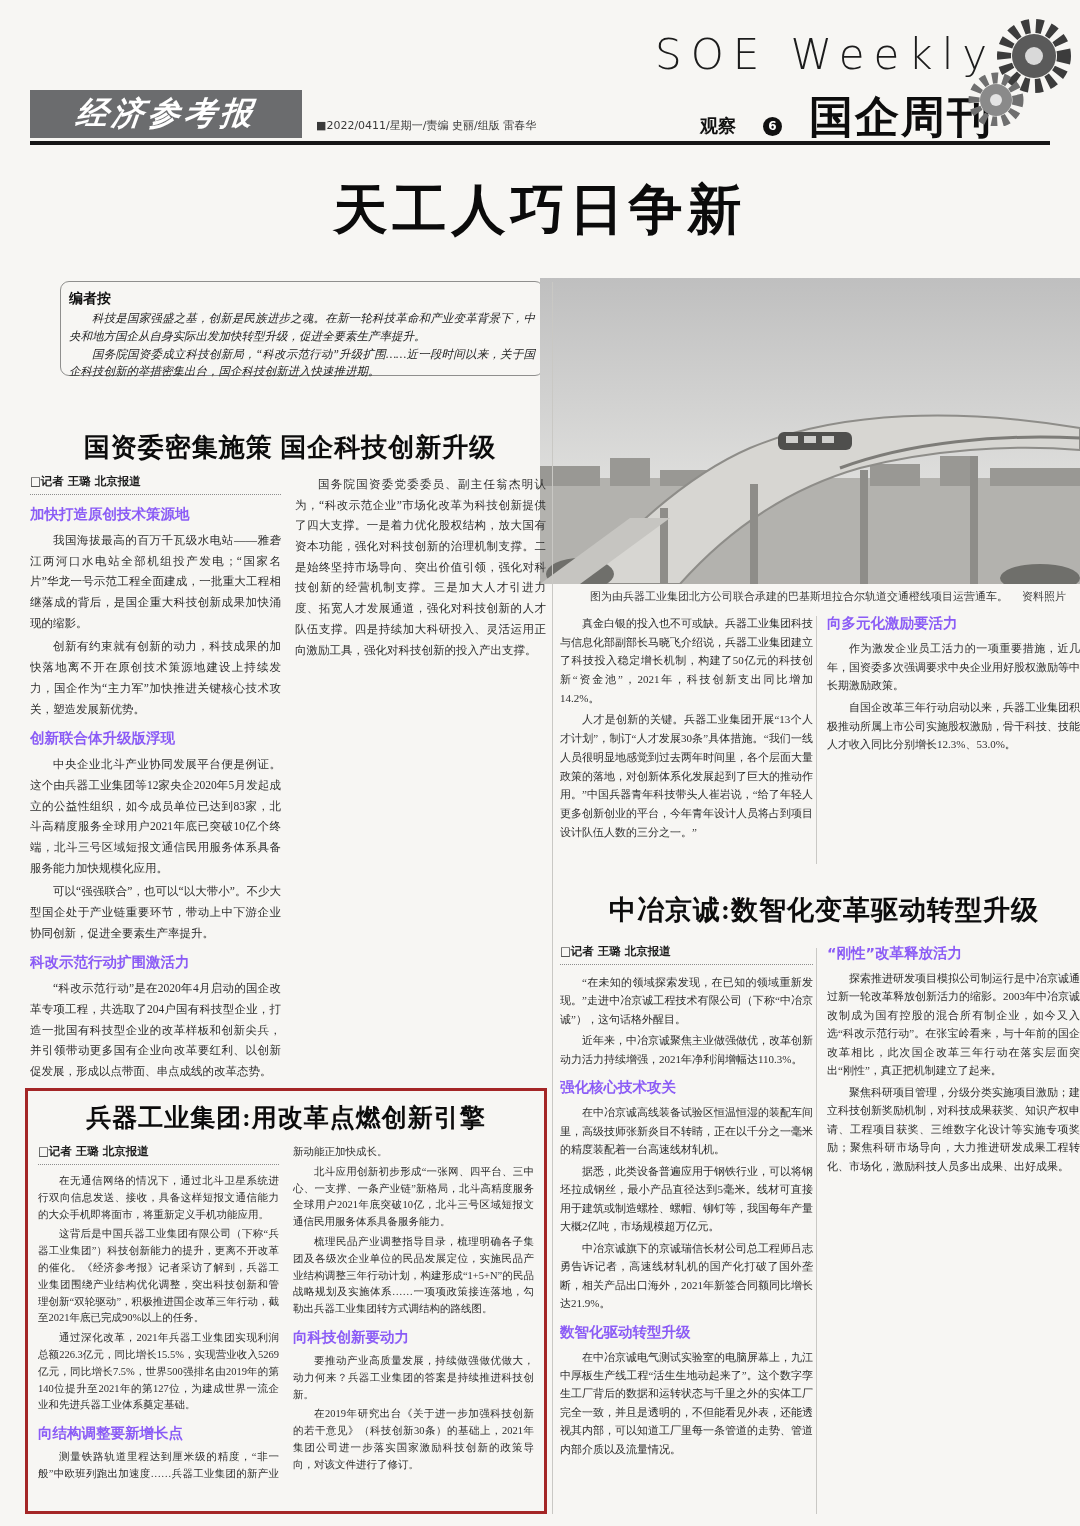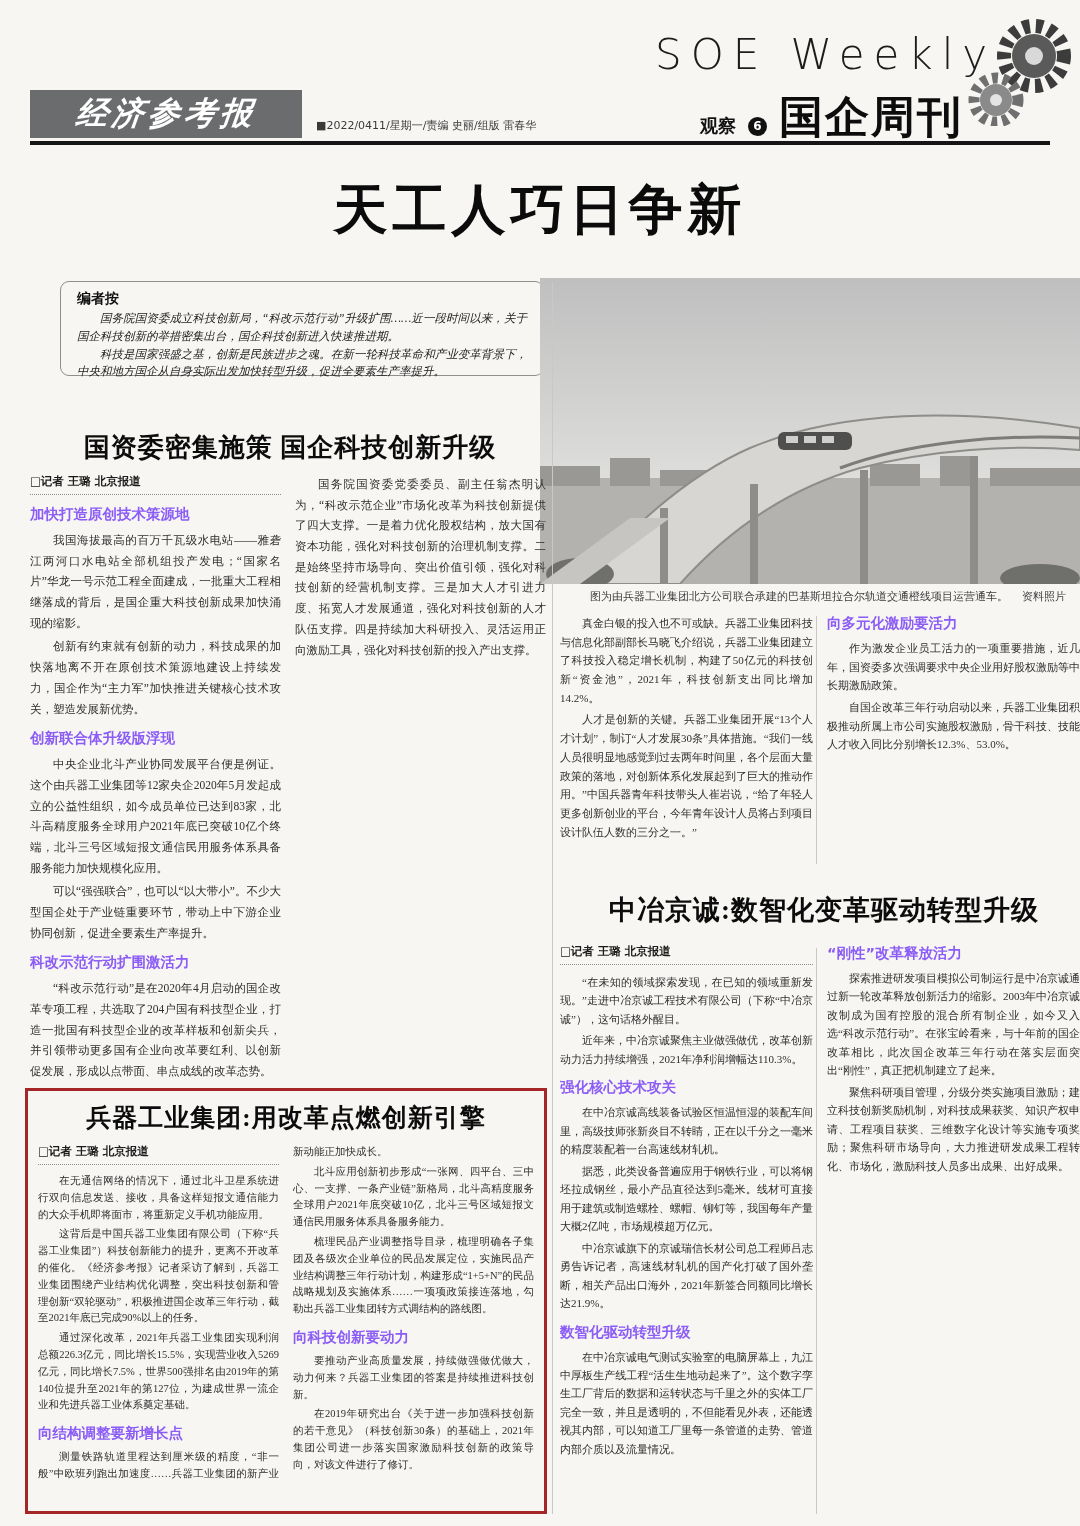--- a/index.html
+++ b/index.html
@@ -8,35 +8,35 @@
   
   .logo-block{position:absolute;left:30px;top:90px;width:272px;height:48px;background:#6b6c6e;
               display:flex;align-items:center;justify-content:center;}
   .logo-text{color:#fff;font-size:32px;font-weight:bold;font-style:italic;
              font-family:"DejaVu Serif",serif;letter-spacing:4px;transform:skewX(-6deg);}
   .dateline{position:absolute;left:316px;top:118px;font-size:11px;color:#3a3a3a;
             font-family:"DejaVu Sans",sans-serif;}
   .mast-rule{position:absolute;left:30px;top:141px;width:1020px;height:4px;background:#161616;}
   .soe-en{position:absolute;left:655px;top:30px;width:330px;font-size:42px;font-weight:300;
           letter-spacing:9px;color:#1c1c1c;font-family:"DejaVu Sans",sans-serif;white-space:nowrap;}
-  .soe-row{position:absolute;left:700px;top:88px;display:flex;align-items:baseline;gap:12px;
+  .soe-row{position:absolute;left:700px;top:88px;display:flex;align-items:baseline;gap:27px;
            font-family:"DejaVu Sans",sans-serif;}
   .soe-guancha{font-size:18px;font-weight:bold;color:#111;}
   .page-circ{display:inline-block;width:19px;height:19px;border-radius:50%;background:#111;color:#fff;
              font-size:12px;font-weight:bold;text-align:center;line-height:19px;transform:translateY(-2px);}
   .soe-cn{font-size:44px;font-weight:900;color:#0d0d0d;letter-spacing:2px;
           font-family:"DejaVu Sans",sans-serif;}
   .gears{position:absolute;left:962px;top:18px;}
   
   .main-headline{position:absolute;left:0;top:174px;width:1080px;text-align:center;
                  font-size:54px;font-weight:900;color:#0b0b0b;letter-spacing:5px;
                  font-family:Liberation Sans, sans-serif;}
   
   .editor-box{position:absolute;left:60px;top:281px;width:484px;height:95px;border:1.5px solid #8f8f8d;
-              border-radius:9px;padding:8px 16px;box-sizing:border-box;background:#f7f6f3;}
+              border-radius:9px;padding:8px 8px;box-sizing:border-box;background:#f7f6f3;}
   .editor-label{font-size:14px;font-weight:bold;font-family:"DejaVu Sans",sans-serif;color:#111;margin-bottom:2px;}
   .editor-p{font-size:11.5px;line-height:1.55;font-style:italic;color:#222;text-indent:2em;margin:0;text-align:justify;}
   
   .photo{position:absolute;left:540px;top:278px;width:540px;height:306px;overflow:hidden;background:#c9c9c9;}
   .caption{position:absolute;left:560px;top:589px;width:506px;font-size:11px;color:#3d3d3d;text-align:right;}
   .caption .credit{margin-left:14px;}
   
   .art-headline{position:absolute;text-align:center;font-weight:900;color:#0c0c0c;
                 font-family:Liberation Serif, serif;letter-spacing:1px;}
   .flow{position:absolute;column-gap:14px;column-count:2;column-fill:auto;overflow:hidden;}
@@ -88,22 +88,22 @@
     <circle cx="72" cy="38" r="9" fill="#d9d9d9"></circle>
     <circle cx="34" cy="82" r="22" fill="none" stroke="#6f6f6f" stroke-width="11" stroke-dasharray="6 5"></circle>
     <circle cx="34" cy="82" r="16" fill="#8a8a8a"></circle>
     <circle cx="34" cy="82" r="6" fill="#e4e4e4"></circle>
   </svg>
 
   <div class="main-headline">天工人巧日争新</div>
 
   <div class="editor-box">
     <div class="editor-label">编者按</div>
+    <p class="editor-p">科技是国家强盛之基，创新是民族进步之魂。在新一轮科技革命和产业变革背景下，中央和地方国企从自身实际出发加快转型升级，促进全要素生产率提升。</p>
     <p class="editor-p">国务院国资委成立科技创新局，“科改示范行动”升级扩围……近一段时间以来，关于国企科技创新的举措密集出台，国企科技创新进入快速推进期。</p>
-    <p class="editor-p">科技是国家强盛之基，创新是民族进步之魂。在新一轮科技革命和产业变革背景下，中央和地方国企从自身实际出发加快转型升级，促进全要素生产率提升。</p>
   </div>
 
   <div class="photo">
     <svg width="540" height="306" viewBox="0 0 540 306">
       <defs>
         <linearGradient id="sky" x1="0" y1="0" x2="0" y2="1">
           <stop offset="0" stop-color="#bfbfbf"></stop>
             <stop offset="1" stop-color="#e2e2e0"></stop>
         </linearGradient>
       </defs>

